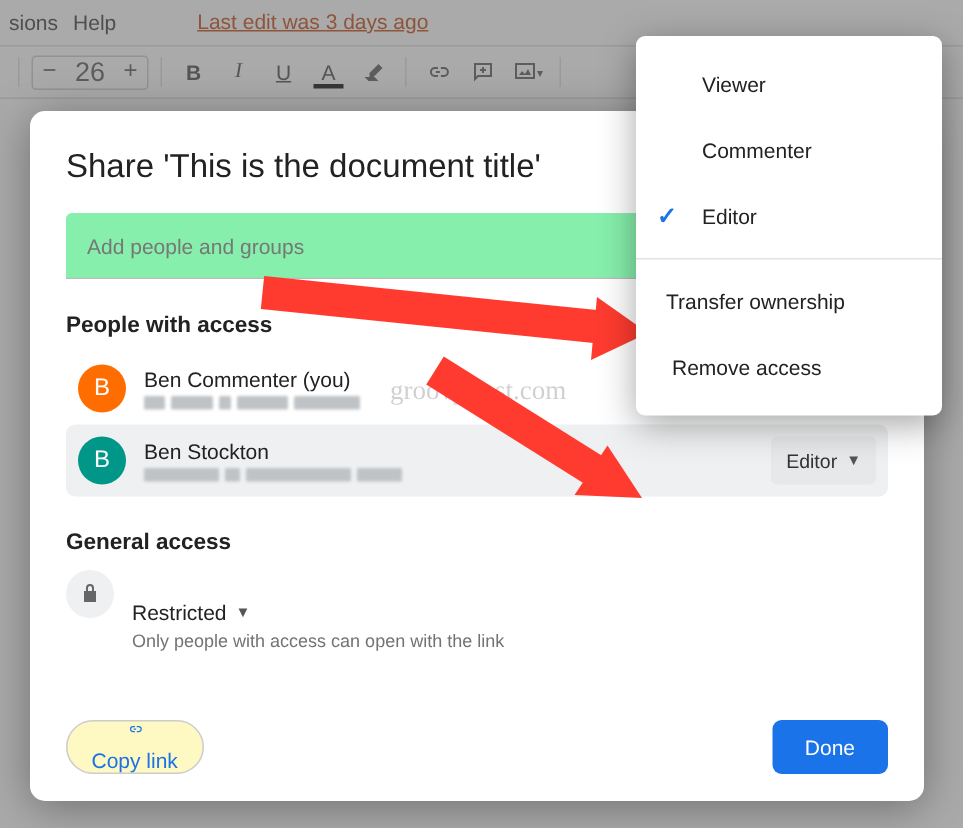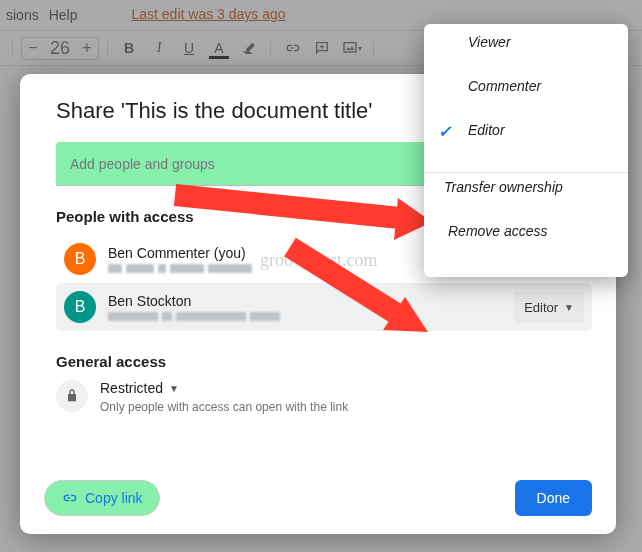--- a/index.html
+++ b/index.html
@@ -12,45 +12,45 @@
   .toolbar .sep { width:1px; height:20px; background:#ddd; margin:0 4px; }
   .tbtn { width:26px; height:26px; display:flex; align-items:center; justify-content:center; font-size:14px; color:#444; }
   .fontsize { display:flex; align-items:center; border:1px solid #ccc; border-radius:3px; }
   .fontsize .val { width:32px; text-align:center; font-size:18px; }
   .fontsize .pm { width:22px; text-align:center; font-size:16px; color:#555; }
   .bold { font-weight:bold; }
   .ital { font-style:italic; font-family:Georgia, serif; }
   .under { text-decoration:underline; }
   .colorA { position:relative; }
   .colorA::after { content:""; position:absolute; left:3px; right:3px; bottom:2px; height:3px; background:#000; }
-  .dialog { position:absolute; left:20px; top:74px; width:596px; height:460px; background:#fff; border-radius:10px; box-shadow:0 4px 30px rgba(0,0,0,0.35); padding:24px 24px 18px 36px; }
+  .dialog { position:absolute; left:20px; top:74px; width:596px; height:460px; background:#fff; border-radius:10px; box-shadow:0 4px 30px rgba(0,0,0,0.35); padding:24px 24px 18px 24px; }
   .dlg-title { font-size:22px; color:#222; margin-bottom:18px; }
   .addfield { background:#86efac; height:44px; border-bottom:1px solid #bbb; display:flex; align-items:center; padding:0 14px; color:#777; font-size:14px; border-radius:4px 4px 0 0; }
   .section-h { font-size:15px; font-weight:600; color:#222; margin-top:22px; margin-bottom:10px; }
   .person { display:flex; align-items:center; gap:12px; padding:8px 8px; border-radius:6px; }
   .person.sel { background:#eef0f1; }
   .avatar { width:32px; height:32px; border-radius:50%; color:#fff; display:flex; align-items:center; justify-content:center; font-size:16px; font-weight:500; flex-shrink:0; }
   .av-orange { background:#ff6d00; }
   .av-teal { background:#009688; }
   .pinfo { display:flex; flex-direction:column; gap:3px; flex:1; min-width:0; }
   .pname { font-size:14px; color:#222; }
   .pmail { font-size:12px; display:flex; gap:4px; }
   .blur { height:9px; background:#bfc3c6; border-radius:1px; display:inline-block; filter:blur(1px); }
   .role-chip { background:#e6e8ea; height:32px; padding:0 10px; border-radius:4px; display:flex; align-items:center; gap:6px; font-size:13px; color:#333; }
   .chev { font-size:10px; color:#555; }
   .general { display:flex; align-items:flex-start; gap:12px; margin-top:8px; }
   .lockicon { width:32px; height:32px; border-radius:50%; background:#eef0f1; display:flex; align-items:center; justify-content:center; color:#666; font-size:15px; }
-  .restr-row { display:flex; align-items:center; gap:6px; font-size:14px; color:#222; }
+  .restr-row { display:flex; align-items:center; gap:6px; font-size:14px; color:#222;margin-top:20px; }
   .restr-sub { font-size:12px; color:#737373; margin-top:4px; }
   .dlg-footer { position:absolute; left:24px; right:24px; bottom:18px; display:flex; align-items:center; justify-content:space-between; }
-  .copylink { border:1px solid #ccc; border-radius:18px; height:36px; padding:0 16px; display:flex; align-items:center; gap:8px; color:#1a73e8; font-size:14px; font-weight:500; background:#86efac; }
+  .copylink { border:1px solid #ccc; border-radius:18px; height:36px; padding:0 16px; display:flex; align-items:center; gap:8px; color:#1a73e8; font-size:14px; font-weight:500; background:#fef9c3;flex-direction:column; }
   .donebtn { background:#1a73e8; color:#fff; border-radius:6px; height:36px; padding:0 22px; display:flex; align-items:center; font-size:14px; font-weight:500; }
   .watermark { position:absolute; left:240px; top:176px; font-size:18px; color:rgba(120,120,120,0.35); font-family:Georgia, serif; }
   .dropdown { position:absolute; right:14px; top:24px; width:204px; background:#fff; border-radius:6px; box-shadow:0 6px 24px rgba(0,0,0,0.35); z-index:50; padding:10px 0; }
-  .ditem { height:44px; display:flex; align-items:flex-start; padding:0 16px 0 44px; font-size:14px; color:#222; position:relative;font-style:italic; }
+  .ditem { height:44px; display:flex; align-items:center; padding:0 16px 0 44px; font-size:14px; color:#222; position:relative; }
   .ditem .check { position:absolute; left:14px; color:#1a73e8; font-size:16px; font-weight:bold; }
   .ddivider { height:1px; background:#e2e2e2; margin:6px 0; }
   .arrow { position:absolute; z-index:40; }
   .arrowline { stroke:#ff3b2f; stroke-width:22; stroke-linecap:butt; fill:none; }
   .arrowhead { fill:#ff3b2f; }
 </style>
 </head>
 <body>
 
 <div class="backdrop">

